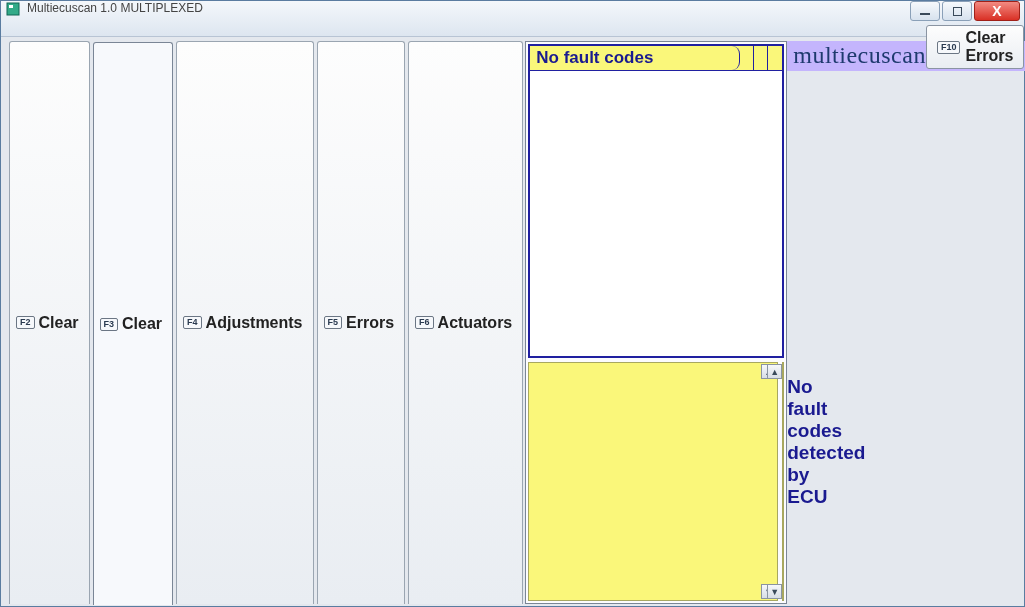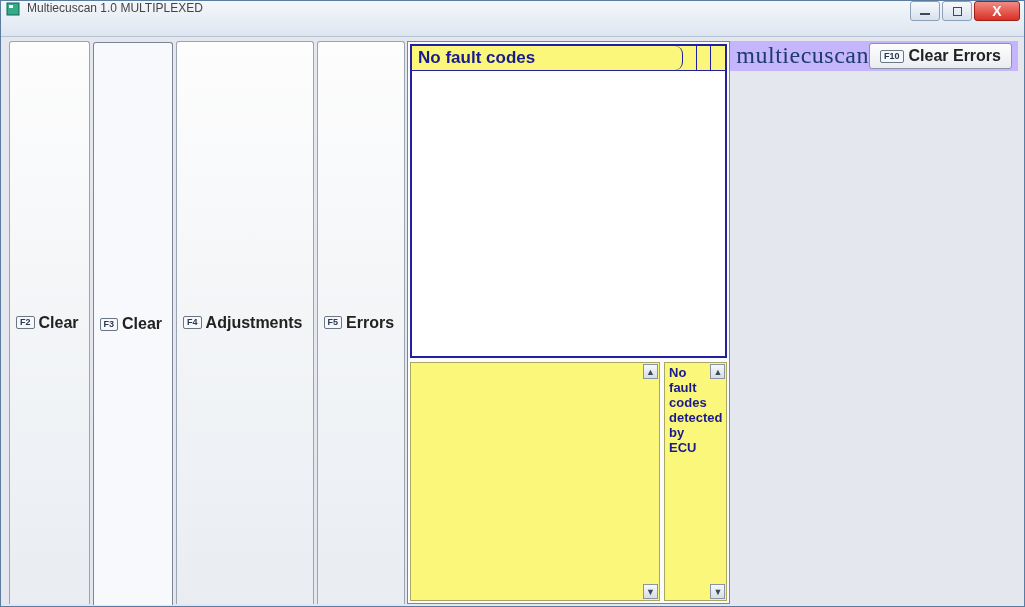--- a/index.html
+++ b/index.html
@@ -152,24 +152,24 @@
     .panel {
       background: #faf77a;
       border: 1px solid #a8a860;
       position: relative;
       min-height: 0;
     }
     .panel-left { width: 250px; }
     .panel-right { flex: 1; }
     .panel-content {
       position: absolute;
-      left: 4px; top: 2px; right: 18px;
+      left: 4px; top: 13px; right: 18px;
       color: #1a1a90;
       font-weight: bold;
-      font-size: 13px;
+      font-size: 19px;
     }
     .scroll-btn {
       position: absolute;
       right: 1px;
       width: 15px; height: 15px;
       background: linear-gradient(#f6f8fb,#d7dde6);
       border: 1px solid #8a94a2;
       display: flex; align-items:center; justify-content:center;
       font-size: 9px; color:#3a4a5a;
     }
@@ -236,20 +236,24 @@
         <span>Clear</span>
       </div>
       <div class="tab">
         <span class="fkey">F4</span>
         <span>Adjustments</span>
       </div>
       <div class="tab">
         <span class="fkey">F5</span>
         <span>Errors</span>
       </div>
+      <div class="tab">
+        <span class="fkey">F6</span>
+        <span>Actuators</span>
+      </div>
     </div>
 
     <div class="tab-body">
       <div class="upper-panel">
         <div class="header-row">
           <div class="header-main">No fault codes</div>
           <div class="header-cell"></div>
           <div class="header-cell"></div>
           <div class="header-cell"></div>
         </div>

